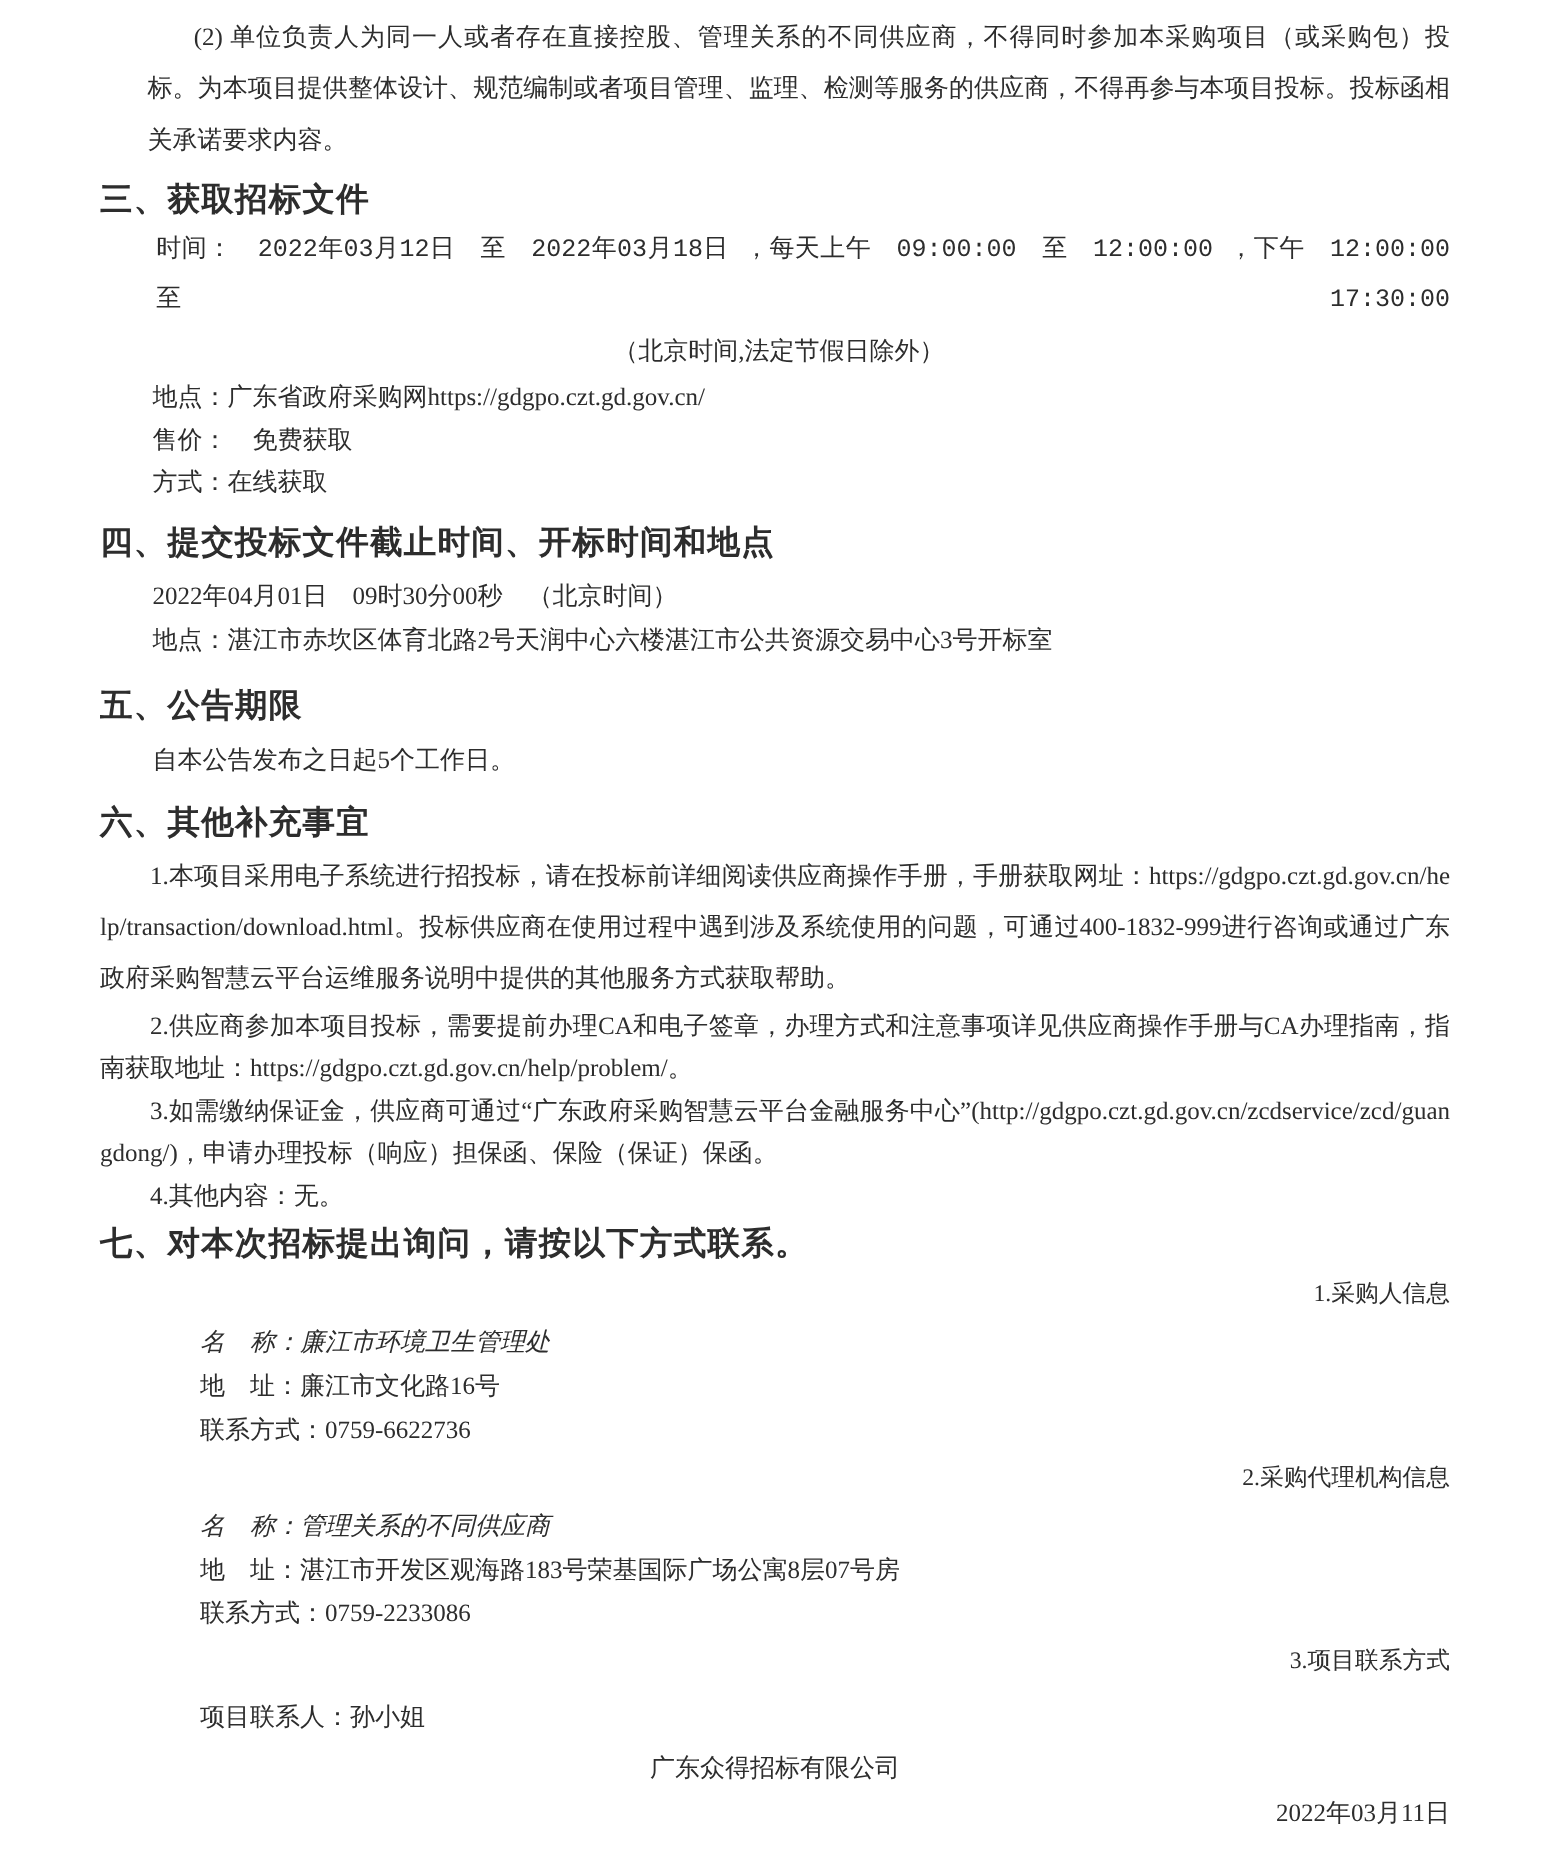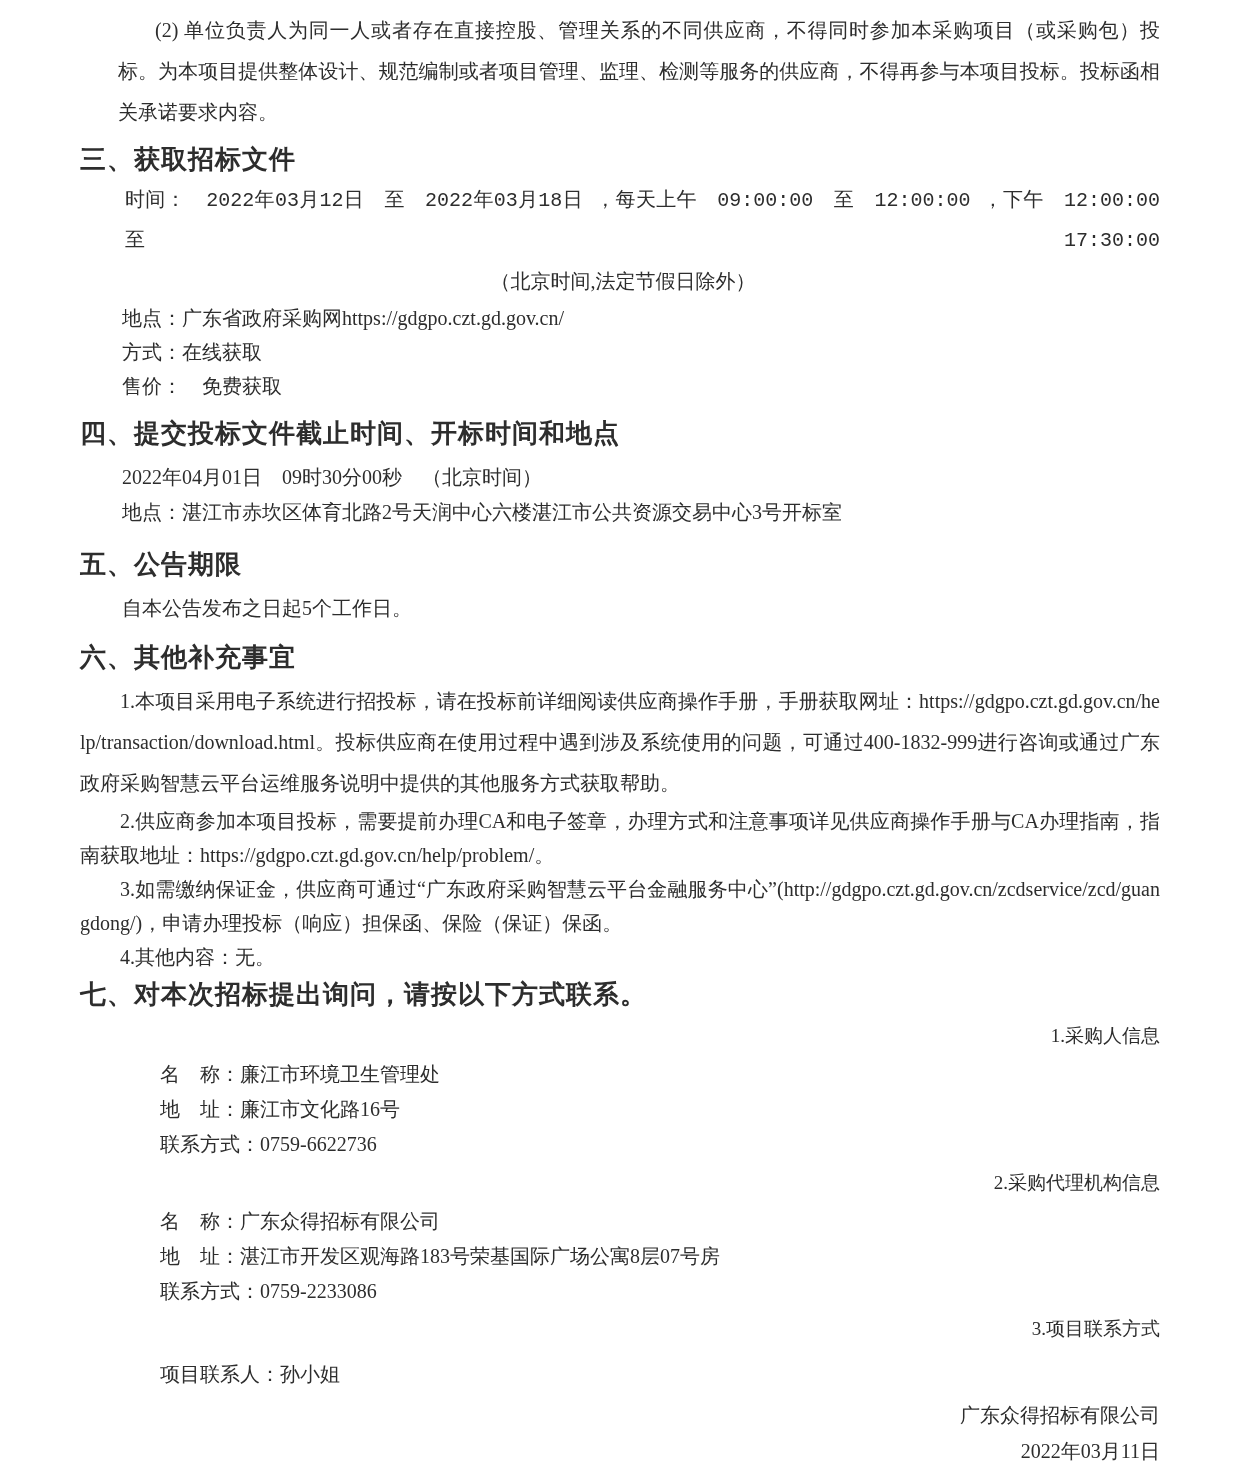--- a/index.html
+++ b/index.html
@@ -44,41 +44,41 @@
     margin:0;font-size:19px;line-height:32px;
     padding-left:38px;text-align:right;
   }
   .ct1{margin-top:7px;}
   .ct2{margin-top:5px;}
   .ct3{margin-top:4px;}
   .contact-line{
     margin:0;font-size:20px;line-height:35px;
     padding-left:80px;text-align:left;
   }
-  .cl-first{margin-top:5px;}
+  .cl-first{margin-top:5px;font-style:italic;}
   .cl-first3{margin-top:12px;}
   .footer-line{
     margin:0;font-size:20px;line-height:36px;
     text-align:right;
   }
-  .footer-company{margin-top:5px;}
+  .footer-company{margin-top:5px;text-align:center;}
 </style>
 </head>
 <body>
 
 <div class="page">
 
   <p class="para preamble">(2) 单位负责人为同一人或者存在直接控股、管理关系的不同供应商，不得同时参加本采购项目（或采购包）投标。为本项目提供整体设计、规范编制或者项目管理、监理、检测等服务的供应商，不得再参与本项目投标。投标函相关承诺要求内容。</p>
 
   <h2 class="heading h3">三、获取招标文件</h2>
   <p class="para time-line">时间：　2022年03月12日　至　2022年03月18日 ，每天上午　09:00:00　至　12:00:00 ，下午　12:00:00　至　17:30:00</p>
   <p class="para note-line">（北京时间,法定节假日除外）</p>
   <p class="para info-line">地点：广东省政府采购网https://gdgpo.czt.gd.gov.cn/</p>
+  <p class="para info-line">售价：　免费获取</p>
   <p class="para info-line">方式：在线获取</p>
-  <p class="para info-line">售价：　免费获取</p>
 
   <h2 class="heading h4">四、提交投标文件截止时间、开标时间和地点</h2>
   <p class="para info-line35 dl">2022年04月01日　09时30分00秒　（北京时间）</p>
   <p class="para info-line35">地点：湛江市赤坎区体育北路2号天润中心六楼湛江市公共资源交易中心3号开标室</p>
 
   <h2 class="heading h5">五、公告期限</h2>
   <p class="para info-line35 dl">自本公告发布之日起5个工作日。</p>
 
   <h2 class="heading h6">六、其他补充事宜</h2>
   <p class="para item1">1.本项目采用电子系统进行招投标，请在投标前详细阅读供应商操作手册，手册获取网址：https://gdgpo.czt.gd.gov.cn/help/transaction/download.html。投标供应商在使用过程中遇到涉及系统使用的问题，可通过400-1832-999进行咨询或通过广东政府采购智慧云平台运维服务说明中提供的其他服务方式获取帮助。</p>
@@ -87,21 +87,21 @@
   <p class="para item4">4.其他内容：无。</p>
 
   <h2 class="heading h7">七、对本次招标提出询问，请按以下方式联系。</h2>
 
   <p class="contact-title ct1">1.采购人信息</p>
   <p class="contact-line cl-first">名　称：廉江市环境卫生管理处</p>
   <p class="contact-line">地　址：廉江市文化路16号</p>
   <p class="contact-line">联系方式：0759-6622736</p>
 
   <p class="contact-title ct2">2.采购代理机构信息</p>
-  <p class="contact-line cl-first">名　称：广东众得招标有限公司</p>
+  <p class="contact-line cl-first">名　称：管理关系的不同供应商</p>
   <p class="contact-line">地　址：湛江市开发区观海路183号荣基国际广场公寓8层07号房</p>
   <p class="contact-line">联系方式：0759-2233086</p>
 
   <p class="contact-title ct3">3.项目联系方式</p>
   <p class="contact-line cl-first3">项目联系人：孙小姐</p>
 
   <p class="footer-line footer-company">广东众得招标有限公司</p>
   <p class="footer-line">2022年03月11日</p>
 
 </div>

